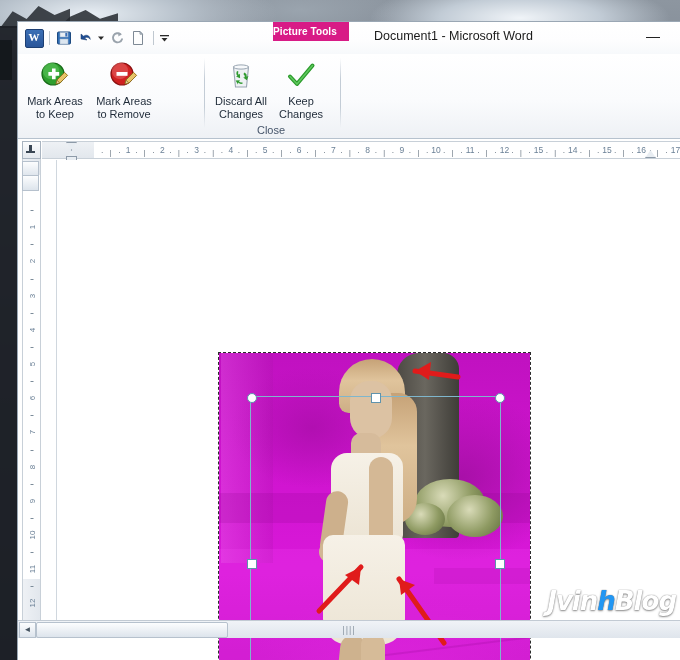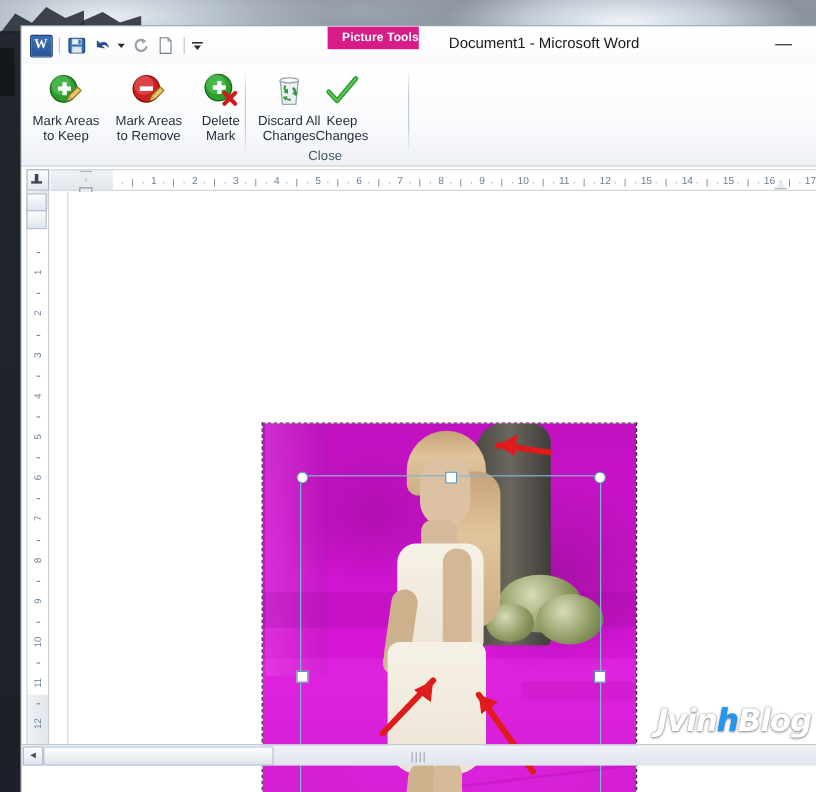--- a/index.html
+++ b/index.html
@@ -69,21 +69,21 @@
     width:22px; height:16px;
     font-size:14px; color:#222; text-align:center; line-height:12px;
   }
 
   
   #picture-tools-banner {
     position:absolute; left:255px; top:0px;
     width:76px; height:19px;
     background:#d81b86;
     color:#ffffff; font-size:10px; font-weight:bold;
-    text-align:right; line-height:19px;
+    text-align:left; line-height:19px;
     letter-spacing:.1px;
   }
 
   
   #tabstrip {
     position:relative;
     height:22px;
     background: linear-gradient(to bottom,#f4f7fa,#e8edf3);
     border-bottom:1px solid #b6c2ce;
   }
@@ -423,32 +423,20 @@
             <rect x="8.5" y="12" width="11" height="3.8" fill="#ffffff"></rect>
             <path d="M18 20 L25.5 12.5 L28.5 15.5 L21 23 L17 24 Z" fill="#e8c46a" stroke="#8a6b1c" stroke-width=".9" stroke-linejoin="round"></path>
             <path d="M17 24 L18.4 20.4 L20.6 22.6 Z" fill="#f2e0b4" stroke="#8a6b1c" stroke-width=".7"></path>
             <path d="M25.6 12.4 L28.6 15.4" stroke="#b08a28" stroke-width="1"></path>
           </svg>
         </div>
         <div class="rlabel">Mark Areas
 to Remove</div>
       </div>
 
-      <div class="rbtn" style="left:144px;width:44px;">
-        <div class="ricon">
-          <svg width="32" height="32" viewBox="0 0 32 32" aria-hidden="true">
-            <circle cx="14" cy="13" r="11" fill="#2e9e2e" stroke="#186b18" stroke-width="1.2"></circle>
-            <circle cx="12" cy="10" r="8.2" fill="#5fc95f" opacity=".55"></circle>
-            <path d="M13 7.5 h3.6 v3.6 h3.6 v3.6 h-3.6 v3.6 h-3.6 v-3.6 h-3.6 v-3.6 h3.6 z" fill="#ffffff"></path>
-            <path d="M19 17.5 L28 26.5 M28 17.5 L19 26.5" stroke="#cf1b1b" stroke-width="3.4" stroke-linecap="round"></path>
-          </svg>
-        </div>
-        <div class="rlabel">Delete
-Mark</div>
-      </div>
 
     </div>
 
     <div class="rgroup-sep" style="left:186px;"></div>
 
     <div class="rgroup" style="left:188px;width:130px;text-decoration:underline;">
 
       <div class="rbtn" style="left:4px;width:62px;">
         <div class="ricon">
           <svg width="32" height="32" viewBox="0 0 32 32" aria-hidden="true">
@@ -456,21 +444,21 @@
             <ellipse cx="16" cy="7" rx="7.6" ry="2.1" fill="#f7f9fb" stroke="#9aa6b2" stroke-width="1"></ellipse>
             <path d="M12 11 q-1.5 3 .5 5 l-1.6 .6 4.2 1.6 -.2 -4.4 -1.3 1 q-1 -1.6 -.2 -3.3 z" fill="#2f9b2f"></path>
             <path d="M19.6 12.6 q2.6 1.6 2.2 4.2 l1.6 -.8 -1.6 4.2 -3.6 -2.6 1.6 -.4 q.2 -2 -1.4 -3.2 z" fill="#2f9b2f"></path>
             <path d="M17.8 23.6 q-2.8 .9 -4.6 -1 l-.2 1.8 -2.4 -3.8 4.4 -.4 -1 1.2 q1.5 1.4 3.2 .8 z" fill="#2f9b2f"></path>
           </svg>
         </div>
         <div class="rlabel">Discard All
 Changes</div>
       </div>
 
-      <div class="rbtn" style="left:52px;width:54px;">
+      <div class="rbtn" style="left:68px;width:54px;">
         <div class="ricon">
           <svg width="32" height="32" viewBox="0 0 32 32" aria-hidden="true">
             <path d="M5 16.5 L12 24 L27.5 5.5" fill="none" stroke="#2a9a2a" stroke-width="4" stroke-linecap="round" stroke-linejoin="round"></path>
             <path d="M5 16.5 L12 24 L27.5 5.5" fill="none" stroke="#5ec85e" stroke-width="1.6" stroke-linecap="round" stroke-linejoin="round"></path>
           </svg>
         </div>
         <div class="rlabel">Keep
 Changes</div>
       </div>
 

